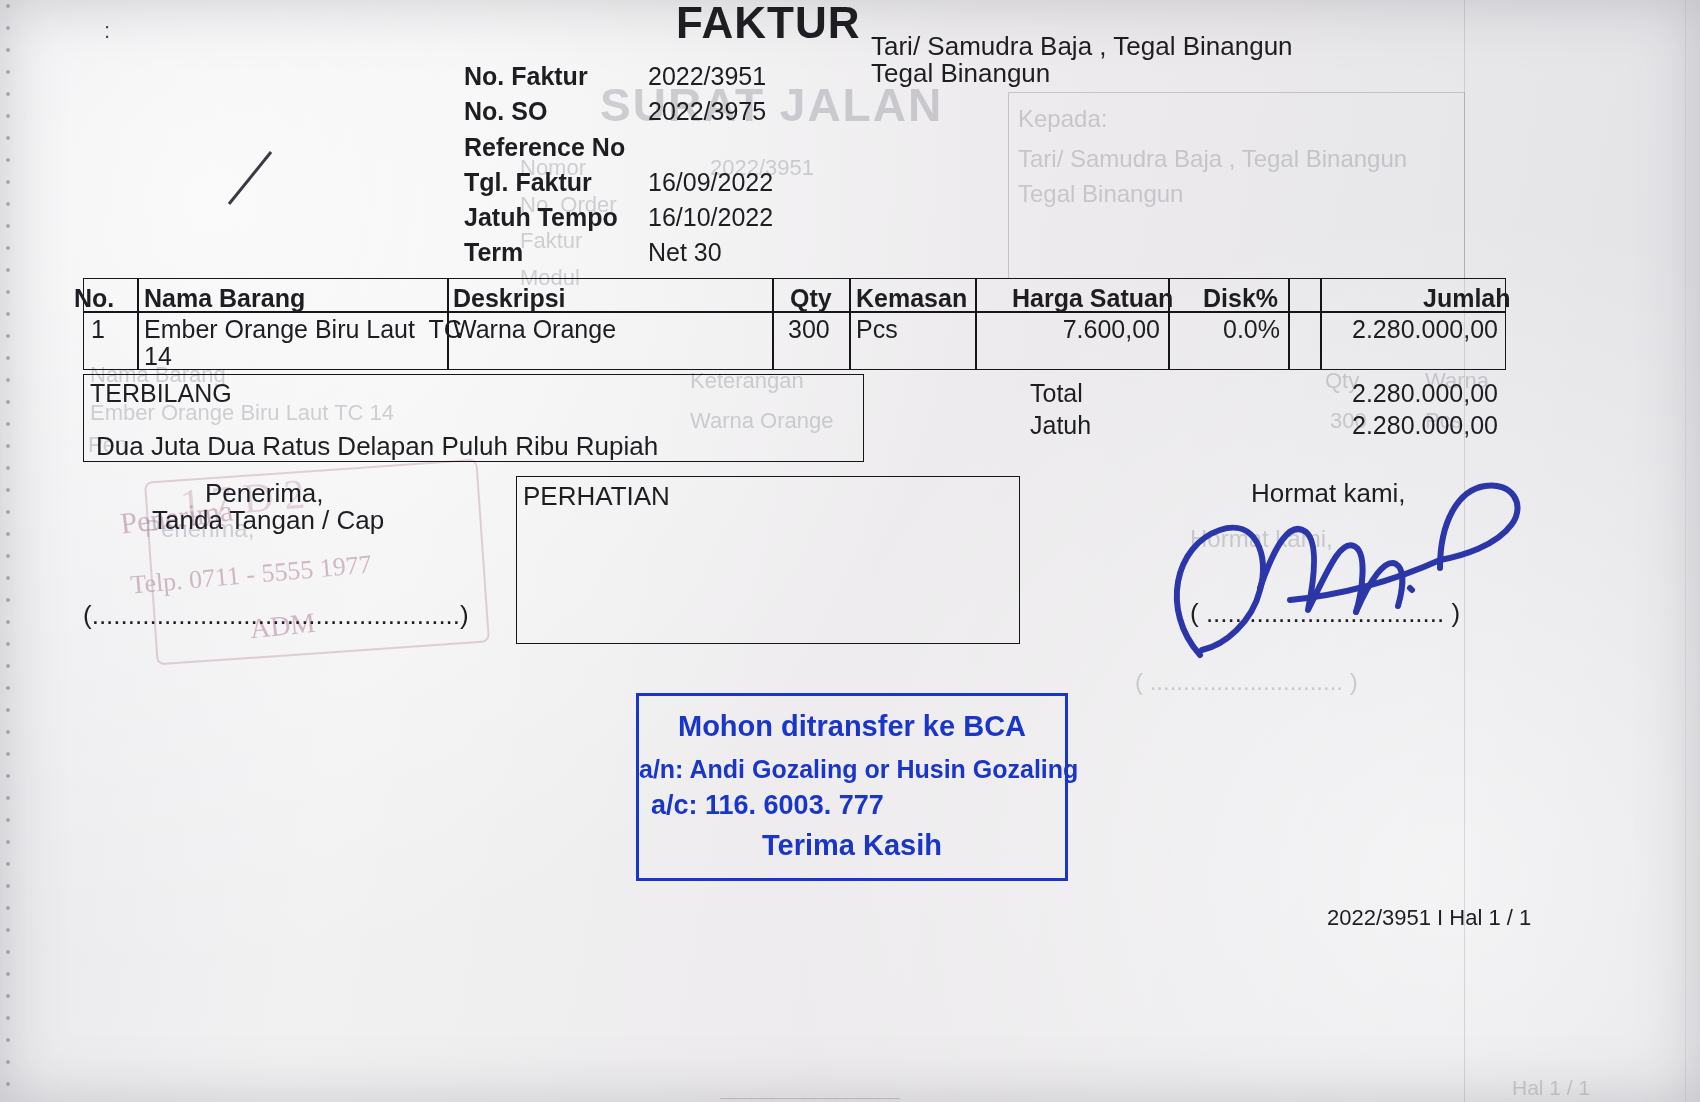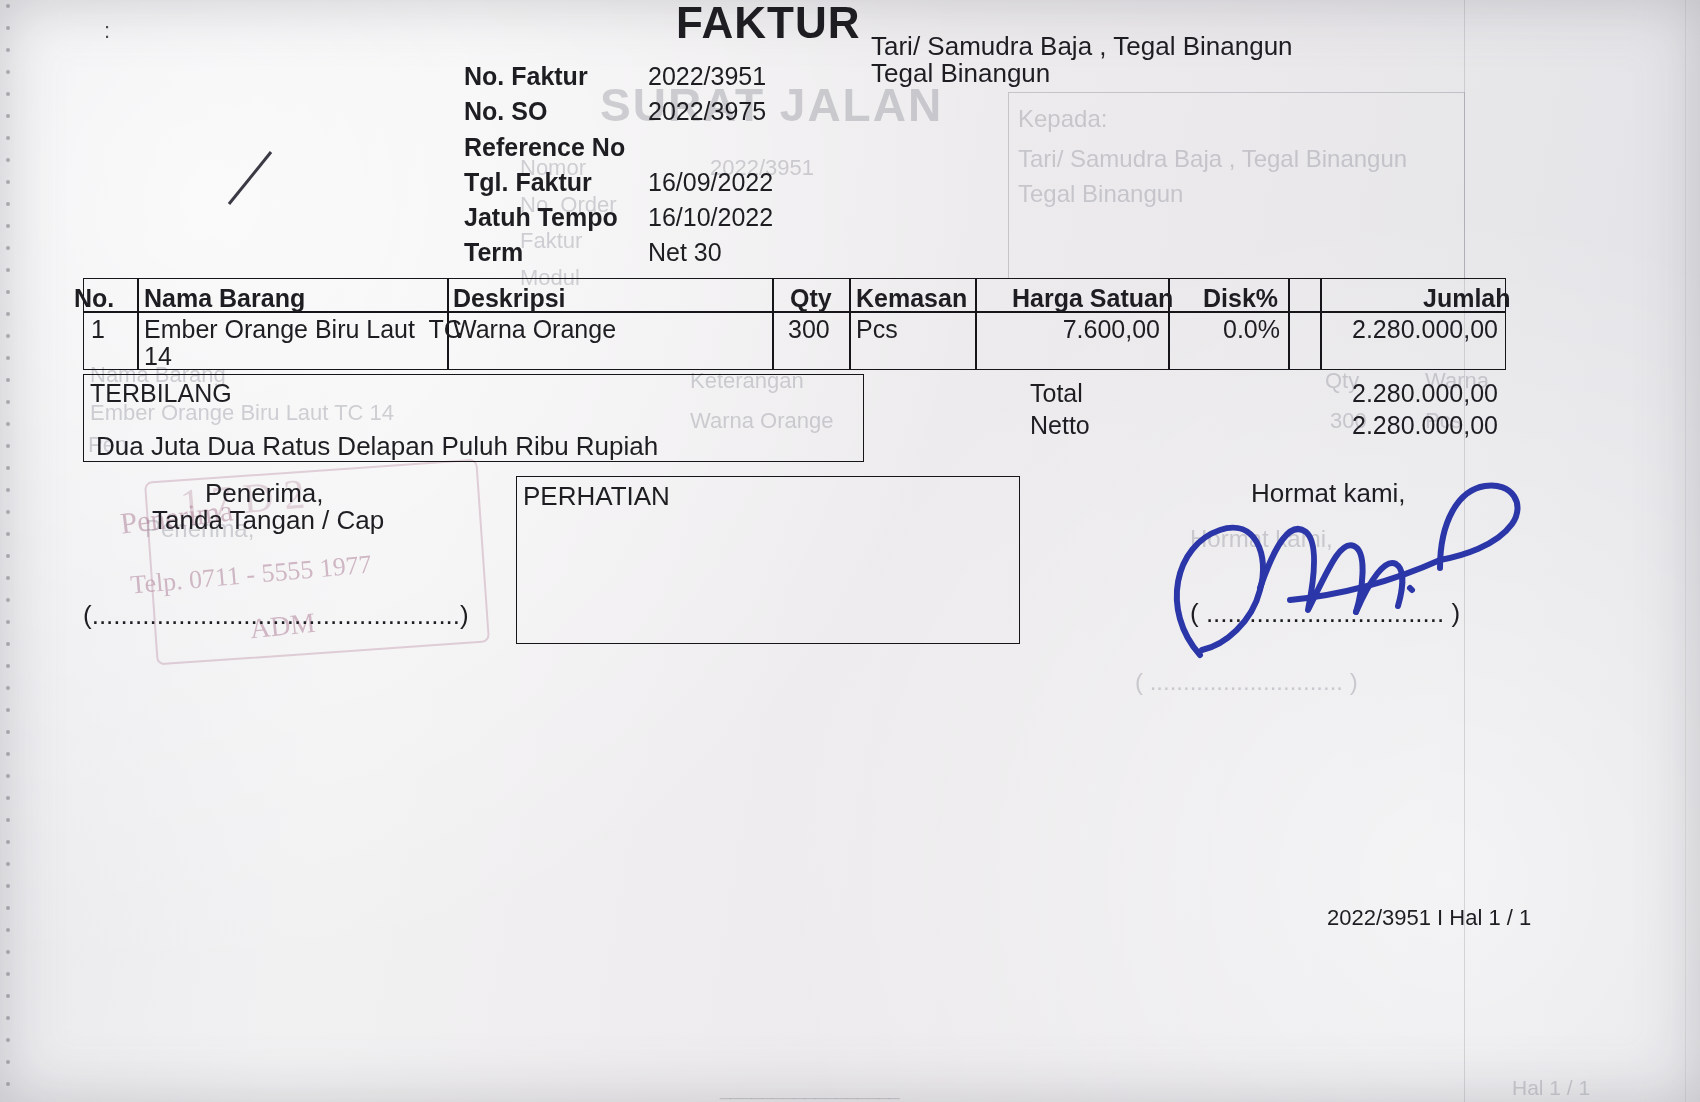--- a/index.html
+++ b/index.html
@@ -280,21 +280,21 @@
   <div class="t" style="left:1050px; top:315px; font-size:25px; width:110px; text-align:right;">7.600,00</div>
   <div class="t" style="left:1175px; top:315px; font-size:25px; width:105px; text-align:right;">0.0%</div>
   <div class="t" style="left:1290px; top:315px; font-size:25px; width:208px; text-align:right;">2.280.000,00</div>
 
   <div class="box" style="left:83px; top:374px; width:781px; height:88px;"></div>
   <div class="t" style="left:90px; top:379px; font-size:25px;">TERBILANG</div>
   <div class="t" style="left:96px; top:416px; font-size:26px;margin-top:15px;">Dua Juta Dua Ratus Delapan Puluh Ribu Rupiah</div>
 
   <div class="t" style="left:1030px; top:379px; font-size:25px;">Total</div>
   <div class="t" style="left:1290px; top:379px; font-size:25px; width:208px; text-align:right;">2.280.000,00</div>
-  <div class="t" style="left:1030px; top:411px; font-size:25px;">Netto</div>
+  <div class="t" style="left:1030px; top:411px; font-size:25px;">Jatuh</div>
   <div class="t" style="left:1290px; top:411px; font-size:25px; width:208px; text-align:right;">2.280.000,00</div>
 
   <div class="t" style="left:205px; top:478px; font-size:26px;">Penerima,</div>
   <div class="t" style="left:152px; top:505px; font-size:26px;">Tanda Tangan / Cap</div>
   <div class="t" style="left:83px; top:600px; font-size:26px;">(...................................................)</div>
 
   <div class="box" style="left:516px; top:476px; width:504px; height:168px;"></div>
   <div class="t" style="left:523px; top:481px; font-size:26px;">PERHATIAN</div>
 
   <div class="t" style="left:1251px; top:478px; font-size:26px;">Hormat kami,</div>
@@ -304,15 +304,21 @@
     <g fill="none" stroke="#2b36a8" stroke-width="6" stroke-linecap="round" stroke-linejoin="round">
       <path d="M60 195 C 20 150, 35 85, 80 70 C 115 58, 130 95, 120 130 C 112 162, 85 185, 62 190"></path>
       <path d="M120 128 C 135 85, 150 60, 166 72 C 180 84, 172 130, 168 150 C 188 110, 200 80, 214 86 C 228 92, 222 132, 216 152"></path>
       <path d="M216 152 C 230 120, 245 98, 256 104 C 266 110, 262 132, 258 146"></path>
       <path d="M270 128 l 2 2"></path>
       <path d="M300 108 C 300 62, 318 30, 345 26 C 372 22, 386 44, 372 64 C 356 86, 322 96, 300 100"></path>
       <path d="M300 100 C 260 118, 210 134, 150 140"></path>
     </g>
   </svg>
 
+  <div id="stamp" style="left:636px; top:693px; width:432px; height:188px; padding-top:14px;">
+    <div style="font-size:29px; font-weight:bold;">Mohon ditransfer ke BCA</div>
+    <div style="font-size:25px; font-weight:bold; margin-top:12px;">a/n: Andi Gozaling or Husin Gozaling</div>
+    <div style="font-size:27px; font-weight:bold; margin-top:6px; text-align:left; padding-left:12px;">a/c: 116. 6003. 777</div>
+    <div style="font-size:29px; font-weight:bold; margin-top:8px;">Terima Kasih</div>
+  </div>
 
   <div class="t" style="left:1327px; top:905px; font-size:22px;">2022/3951 I Hal 1 / 1</div>
 </div>
 
 </body></html>

